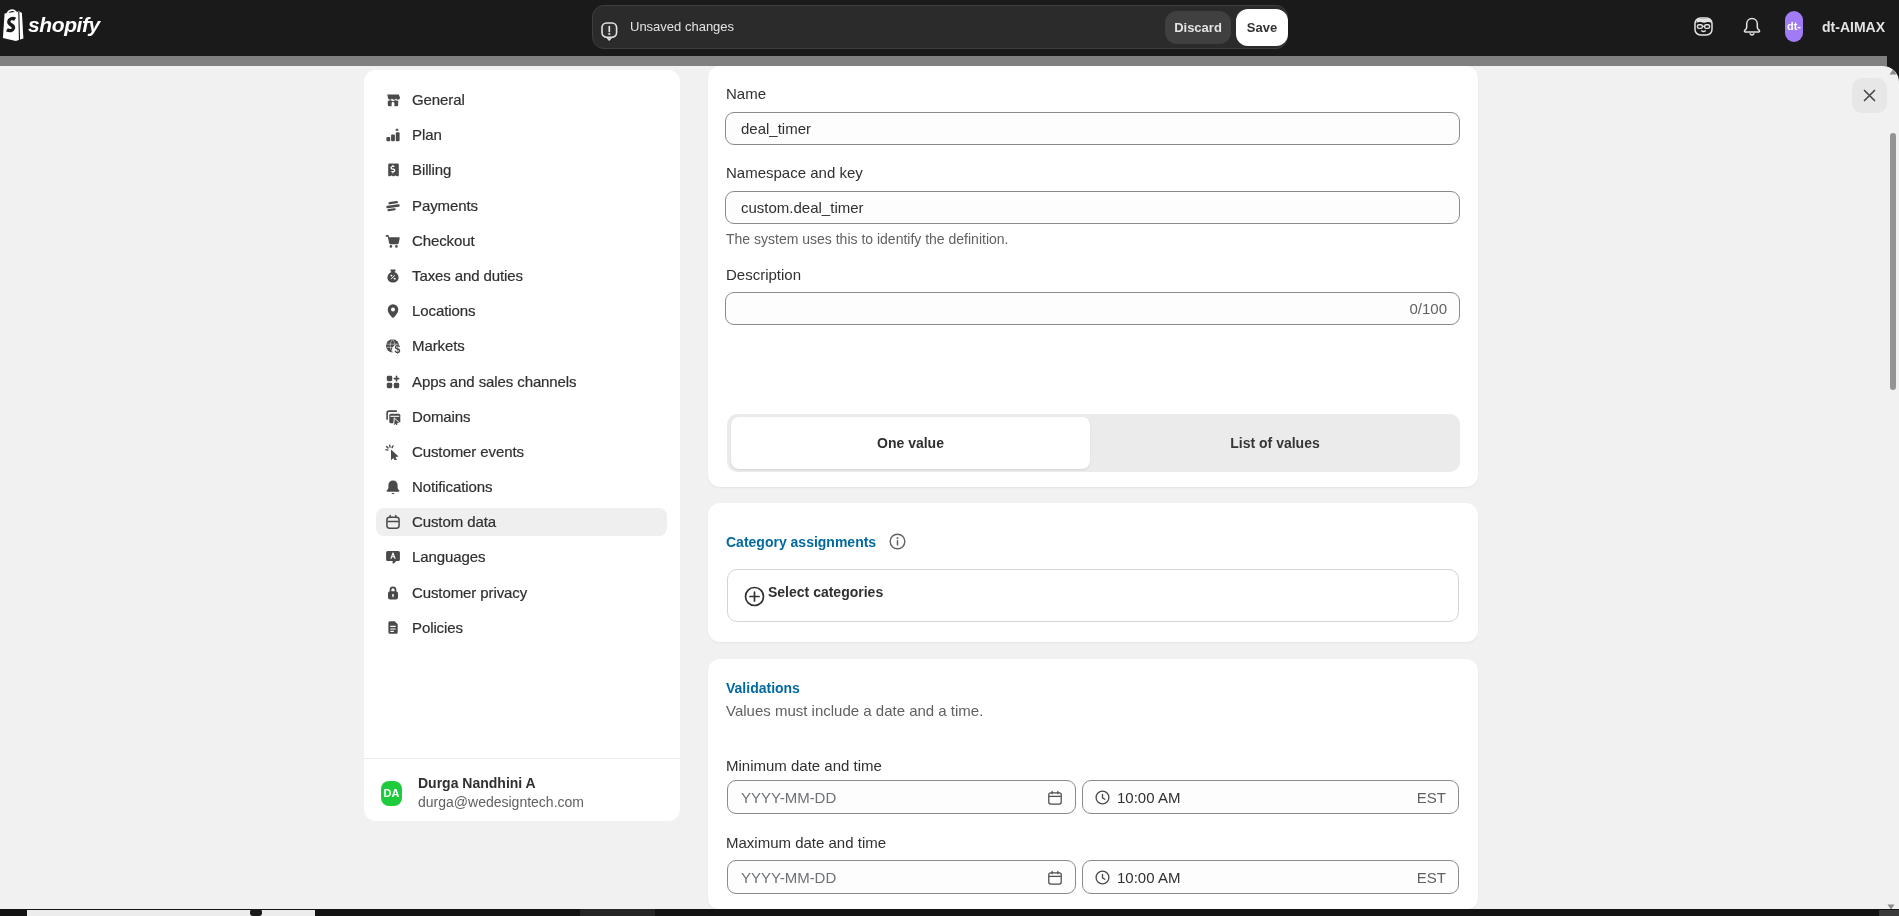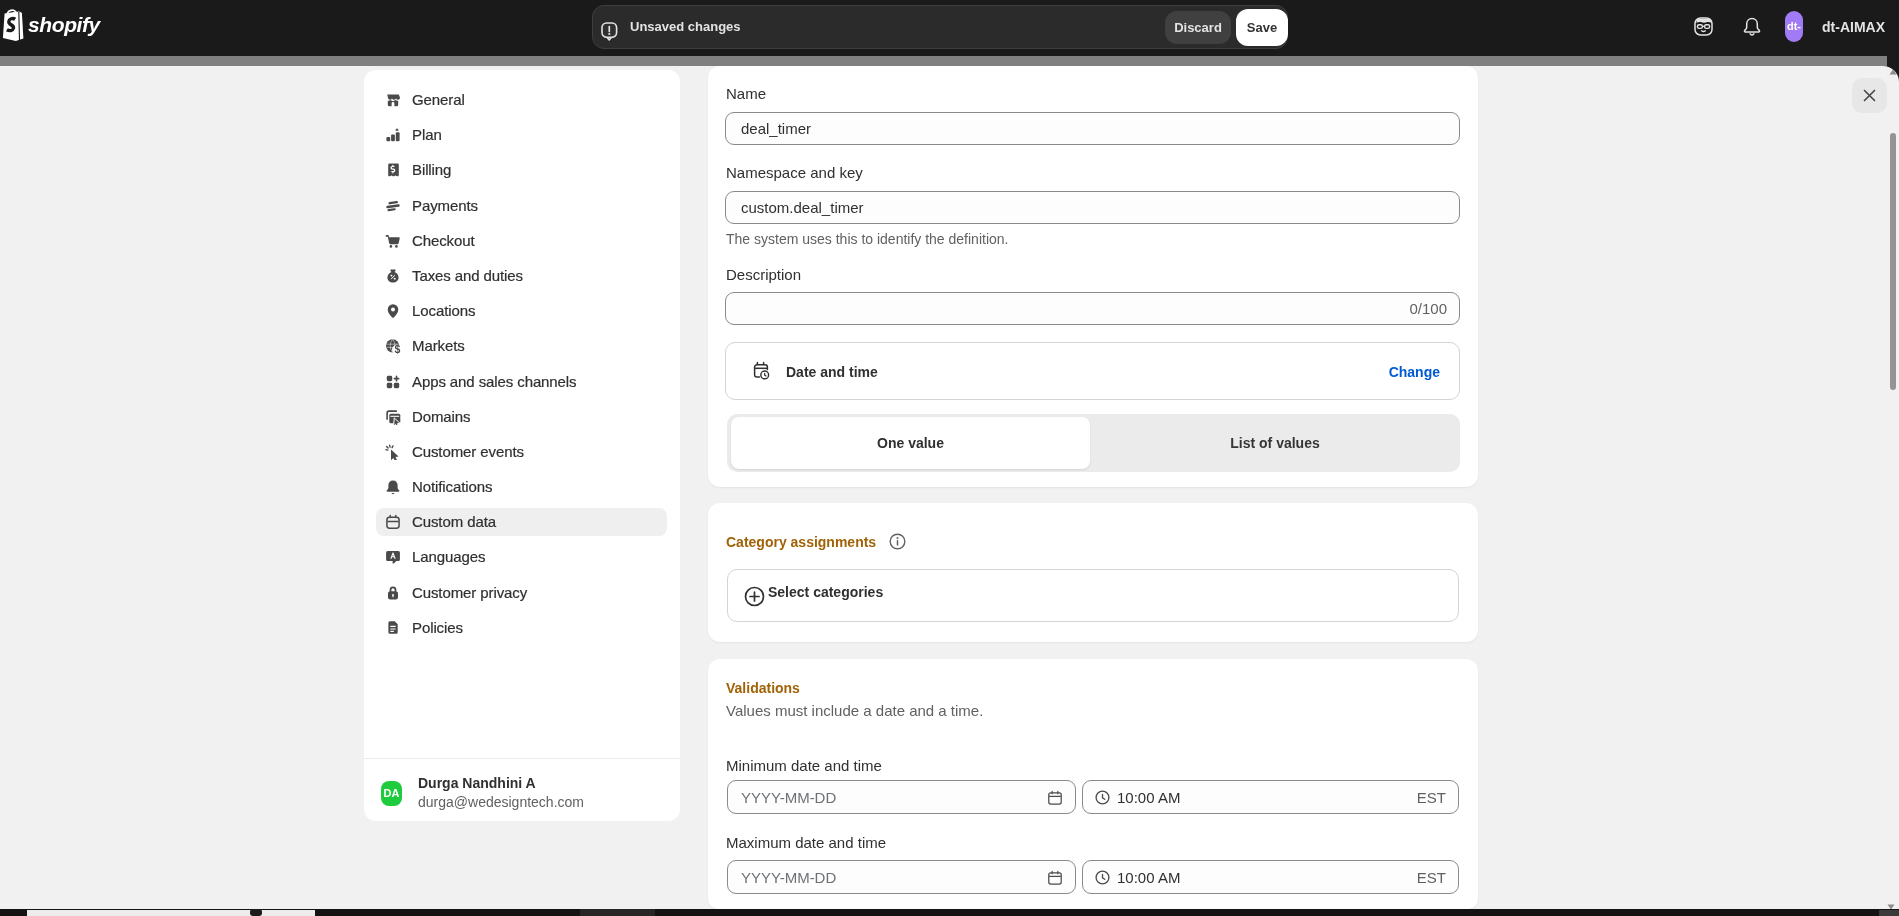--- a/index.html
+++ b/index.html
@@ -2,21 +2,21 @@
 <html><head>
 <meta charset="utf-8">
 <style>
 * { margin:0; padding:0; box-sizing:border-box; }
 html,body { width:1899px; height:916px; overflow:hidden; }
 body { font-family:"Liberation Sans", sans-serif; background:#1a1a1a; position:relative; }
 .abs { position:absolute; }
 
 #topbar { position:absolute; left:0; top:0; width:1899px; height:56px; background:#1a1a1a; }
 #savebar { position:absolute; left:592px; top:5px; width:696px; height:44px; background:#2b2b2b; border:1px solid #3e3e3e; border-radius:12px; }
-#savebar .msg { position:absolute; left:37px; top:13px; font-size:13px; font-weight:bold; color:#e3e3e3; }
+#savebar .msg { position:absolute; left:37px; top:13px; font-size:13px; font-weight:normal; color:#e3e3e3; }
 #btn-discard { position:absolute; left:572px; top:5px; width:66px; height:33px; background:#404040; border-radius:12px; color:#e3e3e3; font-size:13px; font-weight:bold; text-align:center; line-height:33px; }
 #btn-save { position:absolute; left:643px; top:3px; width:52px; height:37px; background:#ffffff; border-radius:12px; color:#323232; font-size:13px; font-weight:bold; text-align:center; line-height:37px; }
 .topicon { position:absolute; top:17px; }
 #avatar-dt { position:absolute; left:1785px; top:11px; width:18px; height:31px; border-radius:10px; background:#a07bf5; color:#fff; font-size:11px; font-weight:bold; text-align:center; line-height:31px; }
 #username { position:absolute; left:1822px; top:19px; font-size:14px; font-weight:bold; color:#e3e3e3; }
 
 #graystrip { position:absolute; left:0; top:56px; width:1899px; height:10px; background:#808080; }
 #blackcorner { position:absolute; left:1887px; top:56px; width:12px; height:26px; background:#1a1a1a; }
 #modal { position:absolute; left:0; top:66px; width:1899px; height:850px; background:#f1f1f1; border-top-right-radius:16px; }
 
@@ -33,21 +33,21 @@
 
 #closebtn { position:absolute; left:1852px; top:78px; width:35px; height:35px; border-radius:10px; background:#e7e7e7; }
 #sb-thumb { position:absolute; left:1890px; top:133px; width:6px; height:257px; background:#949494; border-radius:3px; }
 
 .card { position:absolute; left:708px; width:770px; background:#ffffff; border-radius:12px; box-shadow:0 1px 2px rgba(0,0,0,0.06); }
 #card1 { top:66px; height:421px; }
 #card2 { top:503px; height:139px; }
 #card3 { top:659px; height:250px; border-bottom-left-radius:10px; border-bottom-right-radius:10px; }
 .lbl { position:absolute; left:18px; font-size:15px; color:#303030; }
 .inp { position:absolute; left:17px; width:735px; height:33px; border:1px solid #8a8a8a; border-radius:9px; background:#fdfdfd; font-size:15px; color:#303030; line-height:31px; padding:0 15px; }
-.heading { position:absolute; left:18px; font-size:14px; font-weight:bold; color:#a16207; }
+.heading { position:absolute; left:18px; font-size:14px; font-weight:bold; color:#0369a1; }
 
 #dt-box { position:absolute; left:17px; top:276px; width:735px; height:58px; border:1px solid #d4d4d4; border-radius:10px; }
 #toggle { position:absolute; left:19px; top:348px; width:733px; height:58px; background:#ebebeb; border-radius:10px; }
 #toggle .on { position:absolute; left:4px; top:3px; width:359px; height:52px; background:#fff; border-radius:8px; box-shadow:0 1px 2px rgba(0,0,0,0.10); text-align:center; line-height:52px; font-size:14px; font-weight:bold; color:#303030; }
 #toggle .off { position:absolute; left:363px; top:0; width:370px; height:58px; text-align:center; line-height:58px; font-size:14px; font-weight:bold; color:#363636; }
 
 #selbox { position:absolute; left:19px; top:66px; width:732px; height:53px; border:1px solid #d4d4d4; border-radius:10px;text-align:center; }
 
 .dinp { position:absolute; height:34px; border:1px solid #8a8a8a; border-radius:9px; background:#fdfdfd; }
 </style>
@@ -237,31 +237,20 @@
   </svg>
 
 <div class="card" id="card1">
   <div class="lbl" style="top:19px">Name</div>
   <div class="inp" style="top:46px">deal_timer</div>
   <div class="lbl" style="top:98px">Namespace and key</div>
   <div class="inp" style="top:125px">custom.deal_timer</div>
   <div class="lbl" style="top:165px; font-size:14px; color:#616161;">The system uses this to identify the definition.</div>
   <div class="lbl" style="top:200px">Description</div>
   <div class="inp" style="top:226px; color:#616161; text-align:right; padding-right:12px;">0/100</div>
-  <div id="dt-box">
-    <svg class="abs" style="left:25px;top:18px" width="20" height="20" viewBox="0 0 20 20">
-      <path d="M6.4 1.6 v2.0 M12.6 1.6 v2.0" stroke="#303030" stroke-width="1.5" stroke-linecap="round"></path>
-      <path d="M16.4 8.6 v-2.5 a2.3 2.3 0 0 0 -2.3 -2.3 h-8.2 a2.3 2.3 0 0 0 -2.3 2.3 v7.6 a2.3 2.3 0 0 0 2.3 2.3 h2.6" fill="none" stroke="#303030" stroke-width="1.5" stroke-linecap="round"></path>
-      <path d="M3.8 7.3 h12.4" stroke="#303030" stroke-width="1.5"></path>
-      <circle cx="13.7" cy="13.9" r="3.9" fill="none" stroke="#303030" stroke-width="1.4"></circle>
-      <path d="M13.7 12.3 v1.8 l1.3 0.9" fill="none" stroke="#303030" stroke-width="1.2" stroke-linecap="round"></path>
-    </svg>
-    <div class="abs" style="left:60px;top:21px;font-size:14px;font-weight:bold;color:#303030;">Date and time</div>
-    <div class="abs" style="right:19px;top:21px;font-size:14px;font-weight:bold;color:#005bd3;">Change</div>
-  </div>
   <div id="toggle">
     <div class="on">One value</div>
     <div class="off">List of values</div>
   </div>
 </div>
 
 <div class="card" id="card2">
   <div class="heading" style="top:31px">Category assignments</div>
   <svg class="abs" style="left:181px;top:30px" width="17" height="17" viewBox="0 0 17 17">
     <circle cx="8.5" cy="8.5" r="7.3" fill="none" stroke="#616161" stroke-width="1.4"></circle>

